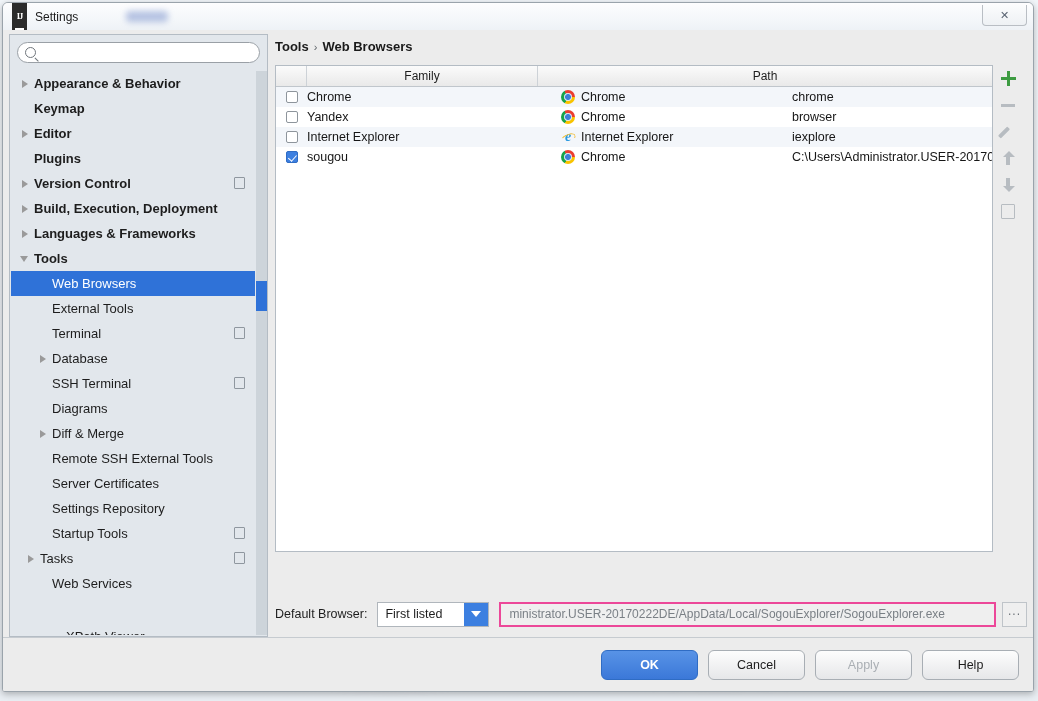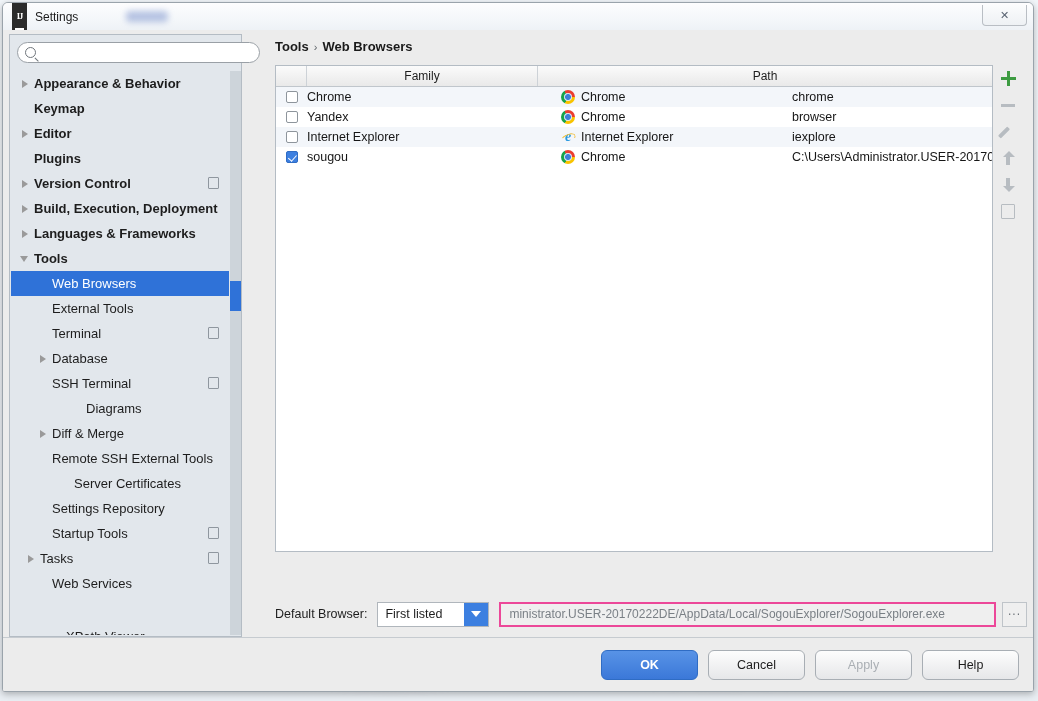--- a/index.html
+++ b/index.html
@@ -65,21 +65,21 @@
     display:flex; align-items:center; justify-content:center;
     font-size: 11px; color: #5a6472;
   }
   .body {
     position: absolute; left: 0; top: 27px; right: 0; bottom: 0;
     background: #ececec;
   }
   
   .sidebar {
     position: absolute; left: 6px; top: 4px;
-    width: 233px; height: 603px;
+    width: 259px; height: 603px;
     background: #e2e7ec;
     border: 1px solid #b4bcc4;
     box-sizing: border-box;
   }
   .search-wrap {
     position: absolute; left: 7px; top: 7px; width: 243px; height: 21px;
   }
   .search-box {
     width: 100%; height: 100%;
     background: #fff;
@@ -390,33 +390,33 @@
             </div>
             <div class="tree-row" style="padding-left: 26px;">
               <span class="arrow right"></span>
               <span class="t-label">Database</span>
             </div>
             <div class="tree-row" style="padding-left: 26px;">
               <span class="arrow"></span>
               <span class="t-label">SSH Terminal</span>
               <span class="copy-ico"></span>
             </div>
-            <div class="tree-row" style="padding-left: 40px; gap: 20px;">
+            <div class="tree-row" style="padding-left: 26px;">
               <span class="arrow"></span>
               <span class="t-label">Diagrams</span>
             </div>
             <div class="tree-row" style="padding-left: 26px;">
               <span class="arrow right"></span>
               <span class="t-label">Diff &amp; Merge</span>
             </div>
             <div class="tree-row" style="padding-left: 26px;">
               <span class="arrow"></span>
               <span class="t-label">Remote SSH External Tools</span>
             </div>
-            <div class="tree-row" style="padding-left: 26px; gap: 22px;">
+            <div class="tree-row" style="padding-left: 26px;">
               <span class="arrow"></span>
               <span class="t-label">Server Certificates</span>
             </div>
             <div class="tree-row" style="padding-left: 26px;">
               <span class="arrow"></span>
               <span class="t-label">Settings Repository</span>
             </div>
             <div class="tree-row" style="padding-left: 26px;">
               <span class="arrow"></span>
               <span class="t-label">Startup Tools</span>

